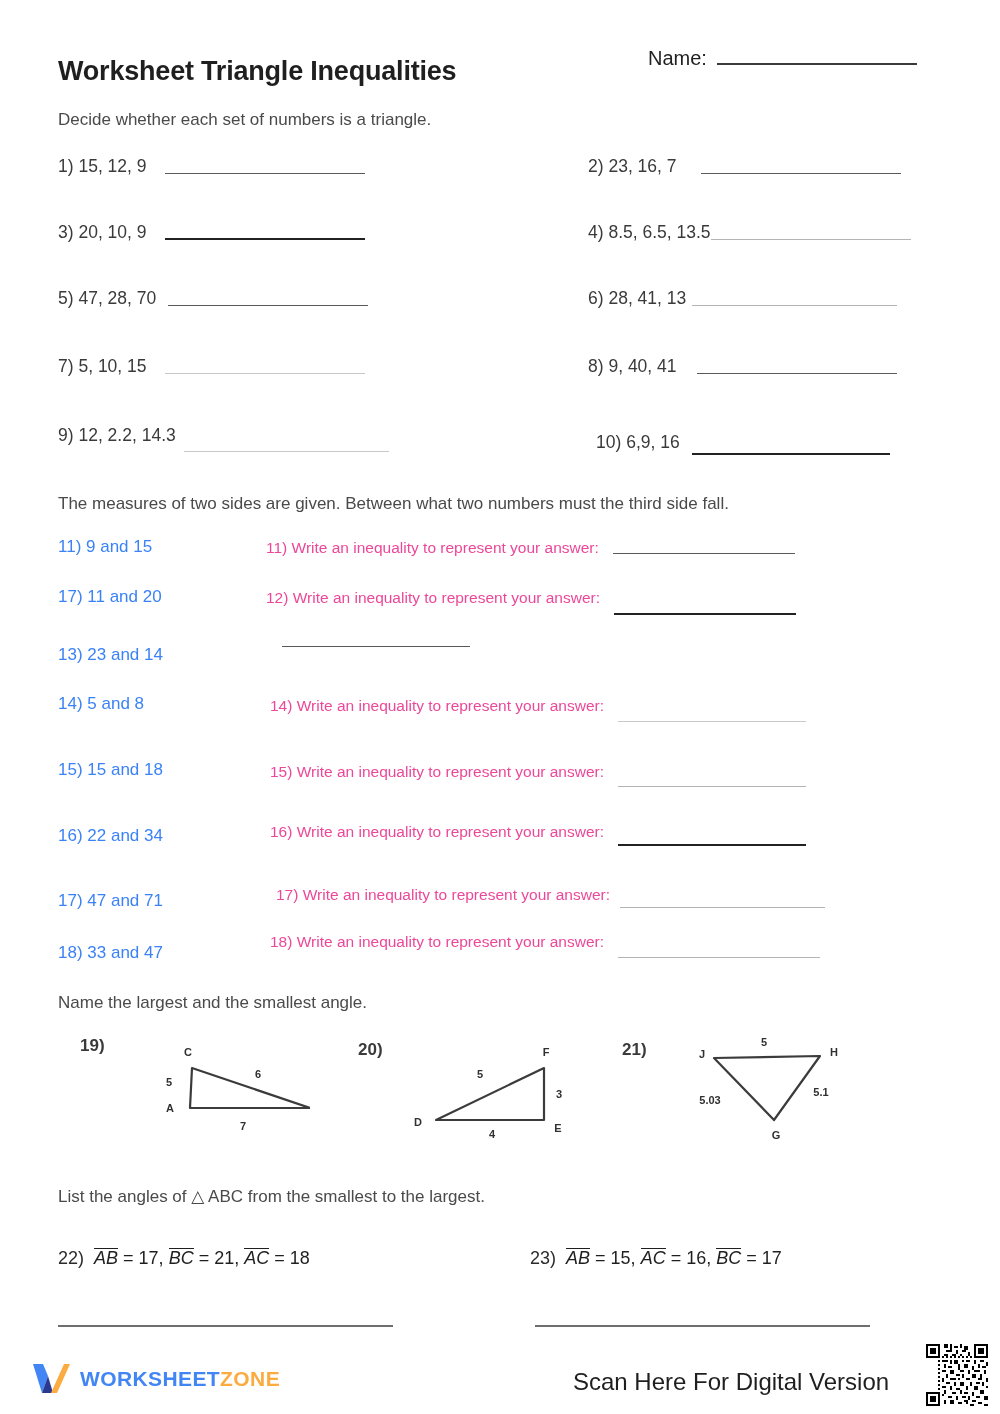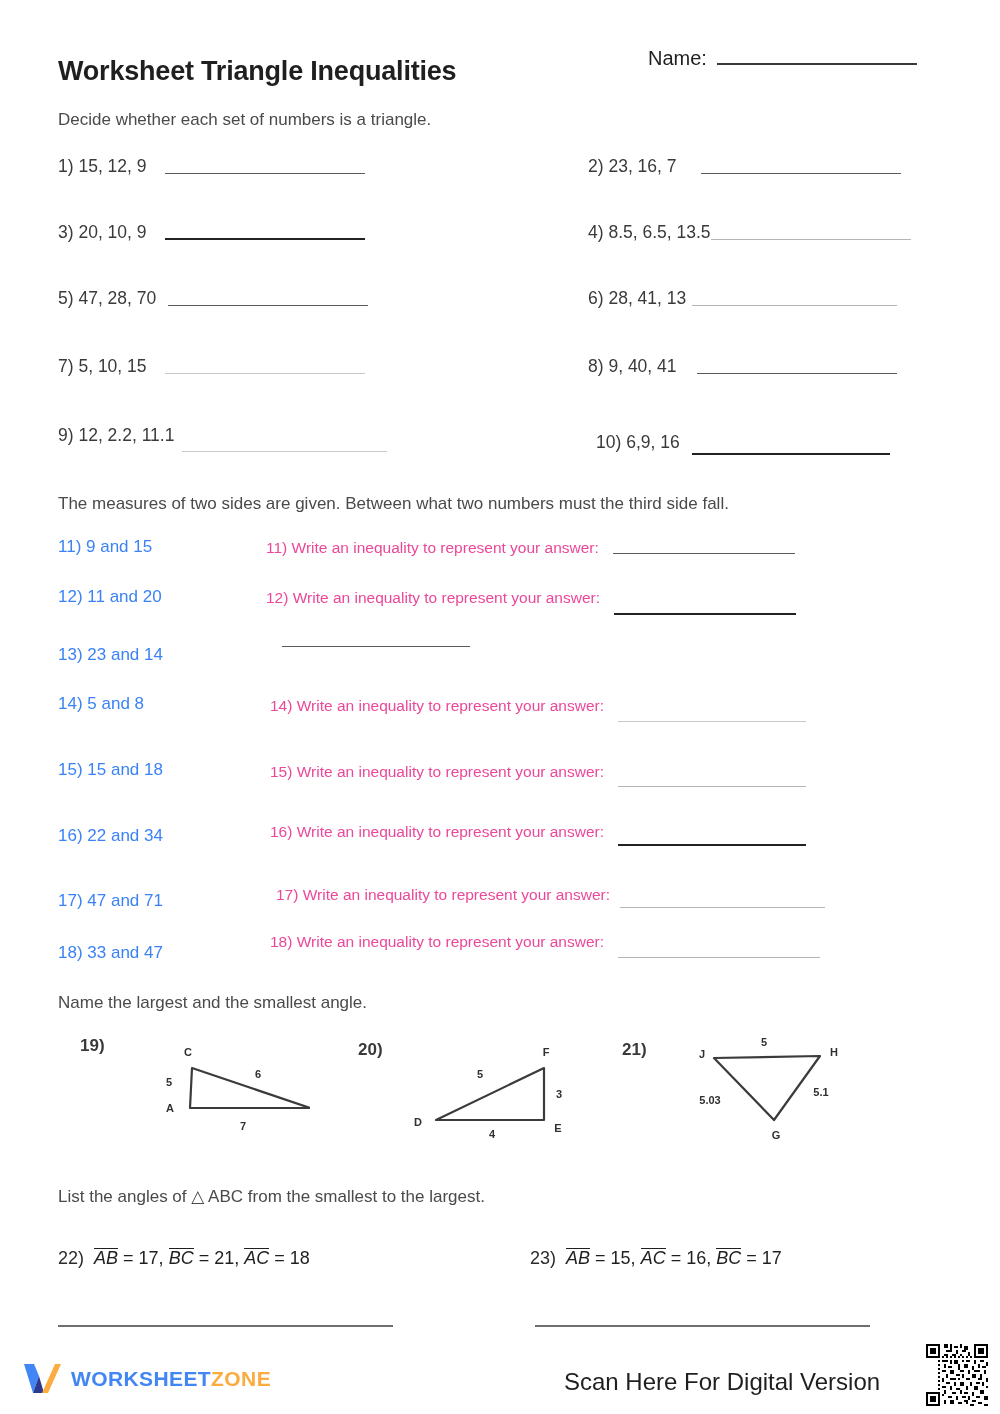--- a/index.html
+++ b/index.html
@@ -143,21 +143,21 @@
     font-style: italic;
     line-height: 1.05;
   }
   .answer-rule {
     position: absolute;
     height: 0;
     border-bottom: 2.5px solid #6e6e6e;
   }
 
   
-  .footer { position: absolute; left: 4px; top: 1340px; width: 967px; height: 74px; }
+  .footer { position: absolute; left: 13px; top: 1340px; width: 967px; height: 74px; }
   .logo-wrap {
     position: absolute;
     left: 18px;
     top: 22px;
     display: flex;
     align-items: center;
     gap: 9px;
   }
   .logo-text {
     font-size: 21px;
@@ -229,38 +229,38 @@
     <span class="q-label">7) 5, 10, 15</span>
     <span class="rule xlight" style="width:200px; margin-left:18px;"></span>
   </div>
 
   <div class="q-row" style="left:588px; top:356px;">
     <span class="q-label">8) 9, 40, 41</span>
     <span class="rule mid" style="width:200px; margin-left:20px;"></span>
   </div>
 
   <div class="q-row" style="left:58px; top:425px;">
-    <span class="q-label">9) 12, 2.2, 11.1</span>
+    <span class="q-label">9) 12, 2.2, 14.3</span>
     <span class="rule xlight" style="width:205px; margin-left:8px; margin-bottom:-6px;"></span>
   </div>
 
   <div class="q-row" style="left:596px; top:432px;">
     <span class="q-label">10) 6,9, 16</span>
     <span class="rule dark" style="width:198px; margin-left:12px; margin-bottom:-2px;"></span>
   </div>
 
   <div class="instruction" style="left:58px; top:494px;">The measures of two sides are given. Between what two numbers must the third side fall.</div>
 
   <div class="pair-left" style="top:537px;">11) 9 and 15</div>
   <div class="pair-right" style="left:266px; top:538px;">
     <span class="pair-text">11) Write an inequality to represent your answer:</span>
     <span class="rule mid" style="width:182px; margin-left:14px;"></span>
   </div>
 
-  <div class="pair-left" style="top:587px;">12) 11 and 20</div>
+  <div class="pair-left" style="top:587px;">17) 11 and 20</div>
   <div class="pair-right" style="left:266px; top:588px;">
     <span class="pair-text">12) Write an inequality to represent your answer:</span>
     <span class="rule dark" style="width:182px; margin-left:14px; margin-bottom:-8px;"></span>
   </div>
 
   <div class="pair-left" style="top:645px;">13) 23 and 14</div>
   <div class="pair-right" style="left:270px; top:646px;">
     <span class="rule mid" style="width:188px; margin-left:12px;"></span>
   </div>
 

